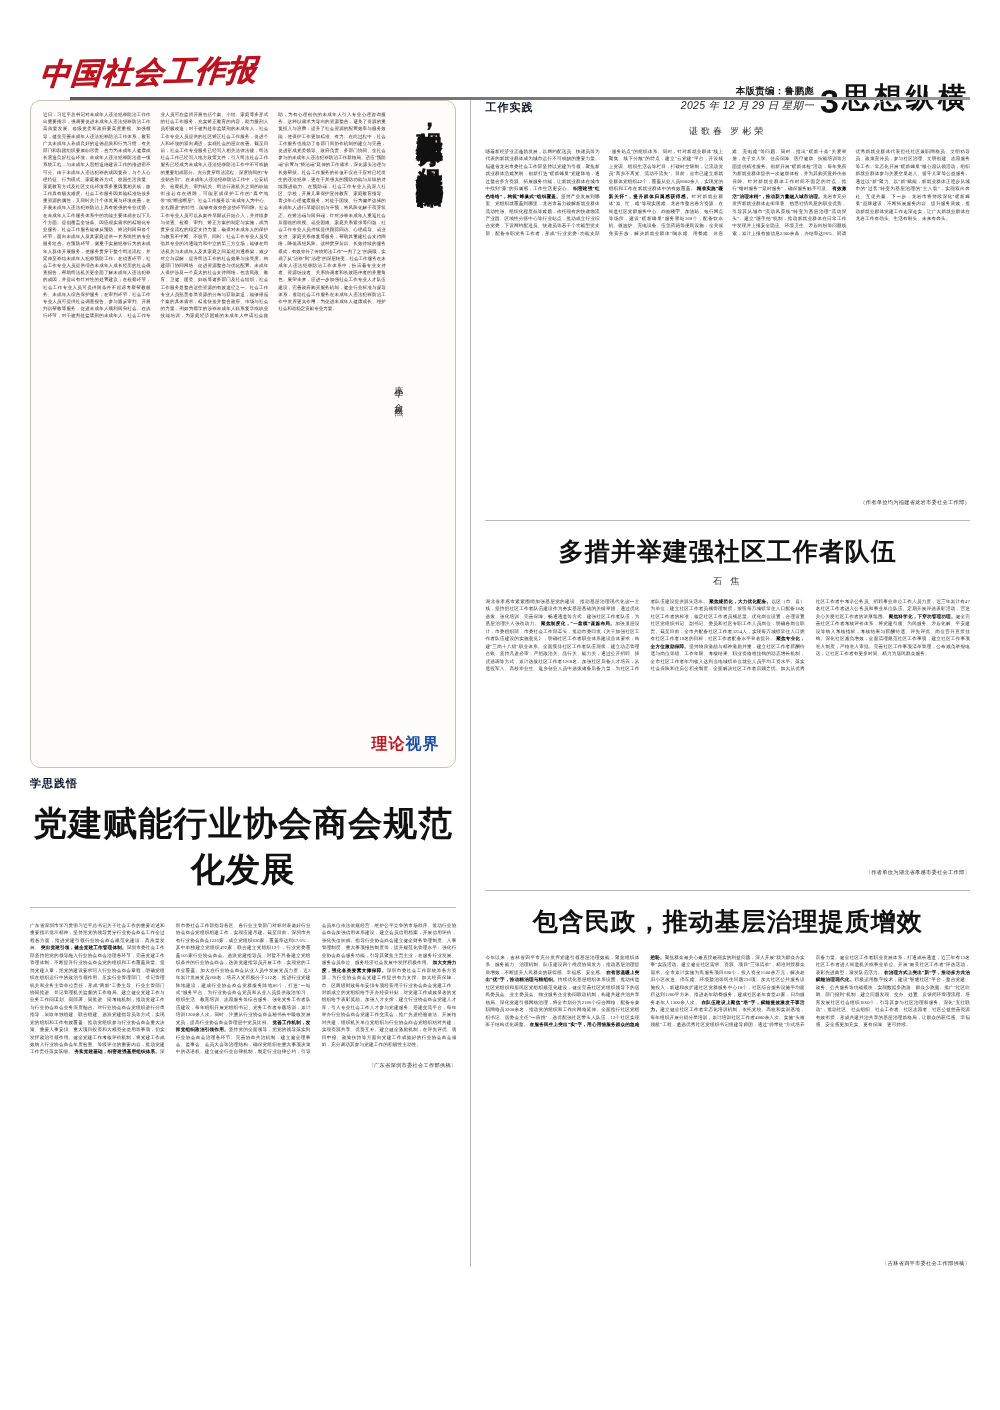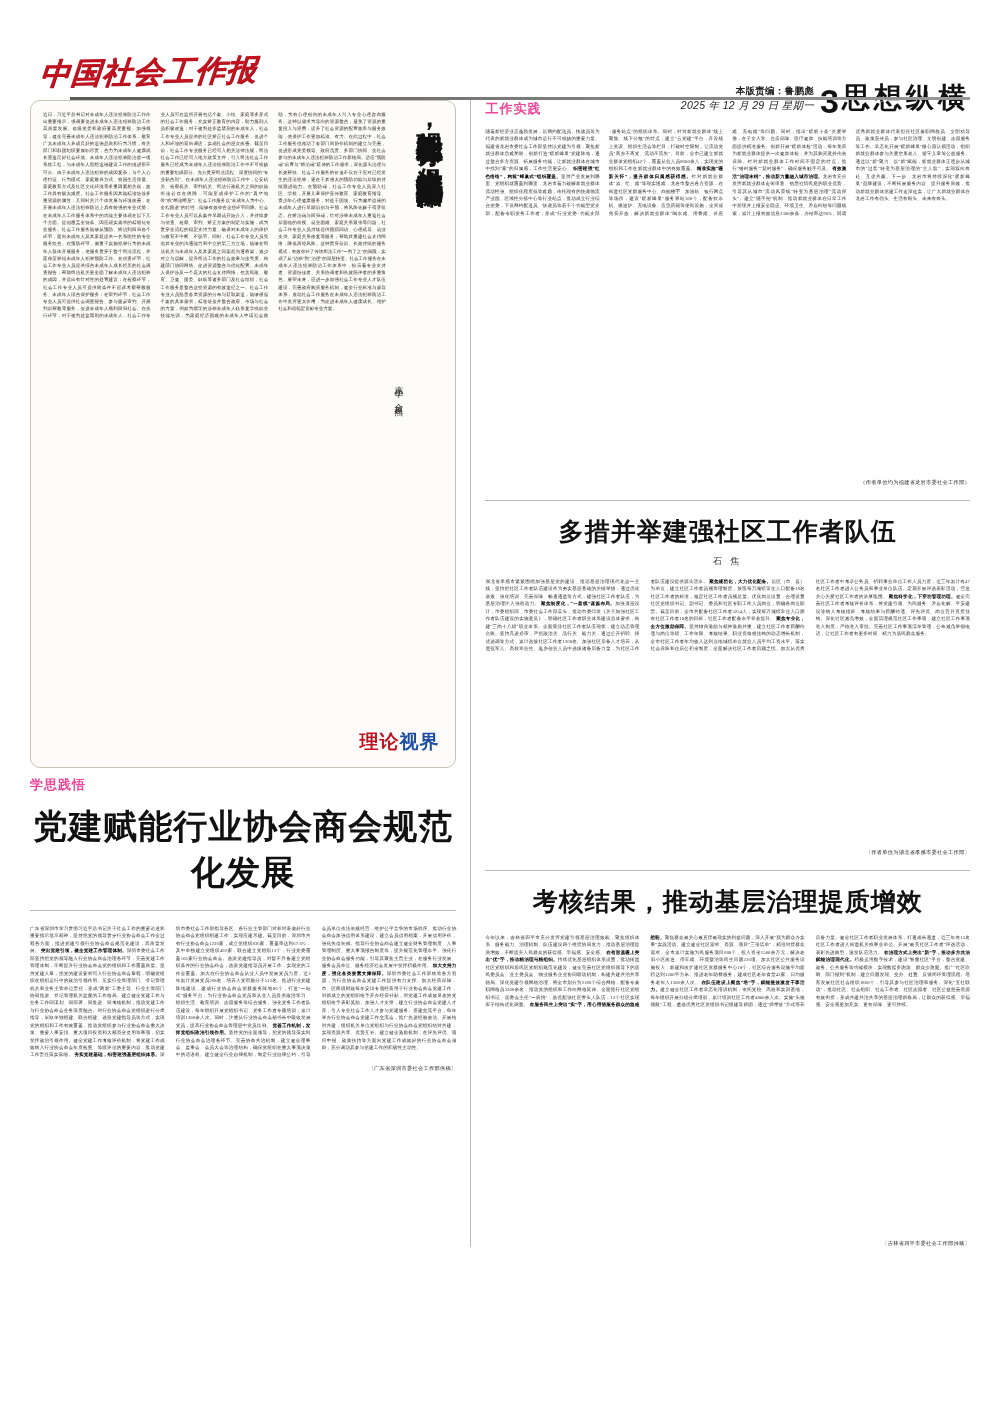--- a/index.html
+++ b/index.html
@@ -85,23 +85,23 @@
   .vdivider {
     width: 1px;
     background: #b9b9b9;
     margin: 0 14px;
     align-self: stretch;
   }
 
   
   .kicker {
     font-family: Liberation Serif, serif;
-    font-size: 13px;
-    font-weight: bold;
-    color: #ec4899;
+    font-size: 11px;
+    font-weight: bold;
+    color: #0f172a;
     letter-spacing: 1px;
     margin-bottom: 10px;
   }
   .headline {
     font-family: "Liberation Serif", serif;
     font-weight: bold;
     color: #111;
     text-align: center;
     letter-spacing: 1px;
   }
@@ -178,21 +178,21 @@
     line-height: 1.6;
     text-align: justify;
     color: #2c2c2c;
     word-break: break-all;
     height: 100%;
   }
   .theory-logo {
     position: absolute;
     right: 16px; bottom: 12px;
     font-family: "Liberation Serif", serif;
-    font-size: 19px;
+    font-size: 16px;
     font-weight: bold;
     letter-spacing: 1px;
   }
   .theory-logo .t1 { color: #c1121f; }
   .theory-logo .t2 { color: #1d4ea2; }
 
   
   .sec { margin-top: 8px; }
 </style>
 </head>
@@ -240,20 +240,21 @@
       </div>
 
     </div>
 
     <div class="vdivider"></div>
 
     <div class="col-right">
 
       <div>
         <div class="kicker">工作实践</div>
+        <div class="byline">谌歌春   罗彬荣</div>
         <div class="bodytext cols4" style="height:345px;">
           <span>随着新经济业态蓬勃发展，以网约配送员、快递员等为代表的新就业群体成为城市运行不可或缺的重要力量。福建省龙岩市委社会工作部坚持以党建为引领，聚焦新就业群体急难愁盼，创新打造"暖新蜂巢"党建阵地，通过整合多方资源、拓展服务功能，让新就业群体在城市中找到"家"的归属感，工作生活更安心。</span>
           <b>织密建强“红色络络”，构筑“蜂巢式”组织覆盖。</b><span>坚持产业发展到哪里、党组织就覆盖到哪里，龙岩市着力破解新就业群体流动性强、组织化程度低等难题，依托现有的快递物流产业园、区域性分拣中心等行业站点，推动成立行业综合党委，下设网约配送员、快递员等若干个功能型党支部，配备专职党务工作者，形成"行业党委+功能支部+服务站点"的组织体系。同时，针对新就业群体"线上聚集、线下分散"的特点，建立"云党建"平台，开设线上党课、组织生活会等栏目，打破时空限制，让流动党员"离乡不离党、流动不流失"。目前，全市已建立新就业群体党组织42个，覆盖从业人员8600余人，实现党的组织和工作在新就业群体中的有效覆盖。</span>
           <b>精准实施“暖新关怀”，提升群体归属感获得感。</b><span>针对新就业群体"累、忙、难"等现实困难，龙岩市整合各方资源，在街道社区党群服务中心、商圈楼宇、加油站、银行网点等场所，建设"暖新蜂巢"服务驿站368个，配备饮水机、微波炉、充电设备、应急药箱等便民设施，全天候免费开放，解决新就业群体"喝水难、用餐难、休息难、充电难"等问题。同时，推出"暖新十条"关爱举措，在子女入学、住房保障、医疗健康、技能培训等方面提供精准服务。创新开展"暖新体检"活动，每年免费为新就业群体提供一次健康体检，并为其购买意外伤害保险。针对新就业群体工作时间不固定的特点，推行"错时服务""延时服务"，确保服务触手可及。</span>
           <b>有效激活“治理末梢”，推动新力量融入城市治理。</b><span>龙岩市充分发挥新就业群体走街串巷、熟悉社情民意的职业优势，引导其从城市"流动风景线"转变为基层治理"流动探头"。建立"随手拍"机制，推动新就业群体在日常工作中发现并上报安全隐患、环境卫生、矛盾纠纷等问题线索，累计上报有效信息2300余条，办结率达96%。聘请优秀新就业群体代表担任社区兼职网格员、文明劝导员、政策宣传员，参与社区治理、文明创建、志愿服务等工作。常态化开展"暖新蜂巢"微心愿认领活动，组织新就业群体参与关爱空巢老人、留守儿童等公益服务。通过以"新"聚力、以"新"赋能，新就业群体正逐步从城市的"过客"转变为基层治理的"主人翁"，实现双向奔赴、互促共赢。</span><span>下一步，龙岩市将持续深化"暖新蜂巢"品牌建设，不断拓展服务内容、提升服务质效，推动新就业群体党建工作走深走实，让广大新就业群体在龙岩工作有劲头、生活有盼头、未来有奔头。</span>
         </div>
         <div class="credit">（作者单位均为福建省龙岩市委社会工作部）</div>
       </div>
 
       <hr class="hrule">
@@ -267,21 +268,21 @@
           <b>聚焦规范化，大力优化配备。</b><span>以区（市、县）为单位，建立社区工作者员额管理制度，按照每万城镇常住人口配备18名社区工作者的标准，核定社区工作者员额总量。优化岗位设置，合理设置社区党组织书记、副书记、委员和社区专职工作人员岗位，明确各岗位职责。截至目前，全市共配备社区工作者3254人，实现每万城镇常住人口拥有社区工作者18名的目标，社区工作者配备水平显著提升。</span>
           <b>聚焦专业化，全方位激励保障。</b><span>坚持物质激励与精神激励并重，建立社区工作者薪酬待遇与岗位等级、工作年限、考核结果、职业资格相挂钩的动态增长机制，全市社区工作者年均收入达到当地城镇单位就业人员平均工资水平。落实社会保险和住房公积金制度，全面解决社区工作者后顾之忧。加大从优秀社区工作者中考录公务员、招聘事业单位工作人员力度，近三年累计有47名社区工作者进入公务员和事业单位队伍。定期开展评选表彰活动，营造关心关爱社区工作者的浓厚氛围。</span>
           <b>聚焦科学化，下穿功管理功理。</b><span>健全完善社区工作者考核评价体系，将党建引领、为民服务、矛盾化解、平安建设等纳入考核指标，考核结果与薪酬待遇、评先评优、岗位晋升直接挂钩。深化社区减负增效，全面清理规范社区工作事项，建立社区工作事项准入制度，严格准入审批。完善社区工作事项清单管理，公布减负举报电话，让社区工作者有更多时间、精力为居民群众服务。</span>
         </div>
         <div class="credit">〔作者单位为湖北省孝感市委社会工作部〕</div>
       </div>
 
       <hr class="hrule">
 
       <div>
-        <div class="headline" style="font-size:25px;margin-top:12px;">考核结果，推动基层治理提质增效</div>
+        <div class="headline" style="font-size:25px;margin-top:12px;">包含民政，推动基层治理提质增效</div>
         <div class="bodytext cols3" style="height:300px;margin-top:16px;">
           <span>今年以来，吉林省四平市充分发挥党建引领基层治理效能，聚焦组织体系、服务能力、治理机制、队伍建设四个维度协同发力，推动基层治理提质增效，不断提升人民群众的获得感、幸福感、安全感。</span>
           <b>在有形温暖上突出“优”字，推动精治理与精组织。</b><span>持续优化基层组织体系设置，推动街道社区党组织和居民区党组织规范化建设，健全完善社区党组织领导下的居民委员会、业主委员会、物业服务企业协同联动机制，构建共建共治共享格局。深化党建引领网格治理，将全市划分为2186个综合网格，配备专兼职网格员3200余名，推动党的组织和工作向网格延伸。全面推行社区党组织书记、居委会主任"一肩挑"，选优配强社区带头人队伍，12个社区实现班子结构优化调整。</span>
           <b>在服务民生上突出“实”字，用心用情服务群众的急难愁盼。</b><span>聚焦群众最关心最直接最现实的利益问题，深入开展"我为群众办实事"实践活动。建立健全社区需求、资源、项目"三张清单"，精准对接群众需求。全市累计实施为民服务项目680个，投入资金1500余万元，解决老旧小区改造、停车难、环境整治等民生问题236项。加大社区公共服务设施投入，新建和改扩建社区党群服务中心18个，社区综合服务设施平均面积达到1200平方米。推进老年助餐服务，建成社区老年食堂42家，日均服务老年人1300余人次。</span>
           <b>在队伍建设上聚焦“培”字，赋能提效激发干事活力。</b><span>建立健全社区工作者常态化培训机制，依托党校、高校和实训基地，每年组织开展分级分类培训，累计培训社区工作者4800余人次。实施"头雁领航"工程，遴选优秀社区党组织书记组建导师团，通过"师带徒"方式培养后备力量。健全社区工作者职业发展体系，打通成长通道，近三年有13名社区工作者进入街道机关或事业单位。开展"最美社区工作者"评选活动，表彰先进典型，激发队伍活力。</span>
           <b>在治理方式上突出“新”字，推动多方共治赋能治理现代化。</b><span>积极运用数字技术，建设"智慧社区"平台，整合党建、政务、公共服务等功能模块，实现数据多跑路、群众少跑腿。推广"社区吹哨、部门报到"机制，建立问题发现、交办、处置、反馈闭环管理流程。培育发展社区社会组织1860个，引导其参与社区治理和服务。深化"五社联动"，推动社区、社会组织、社会工作者、社区志愿者、社区公益慈善资源有效衔接，形成共建共治共享的基层治理新格局，让群众的获得感、幸福感、安全感更加充实、更有保障、更可持续。</span>
         </div>
         <div class="credit">〔吉林省四平市委社会工作部供稿〕</div>
       </div>
 

